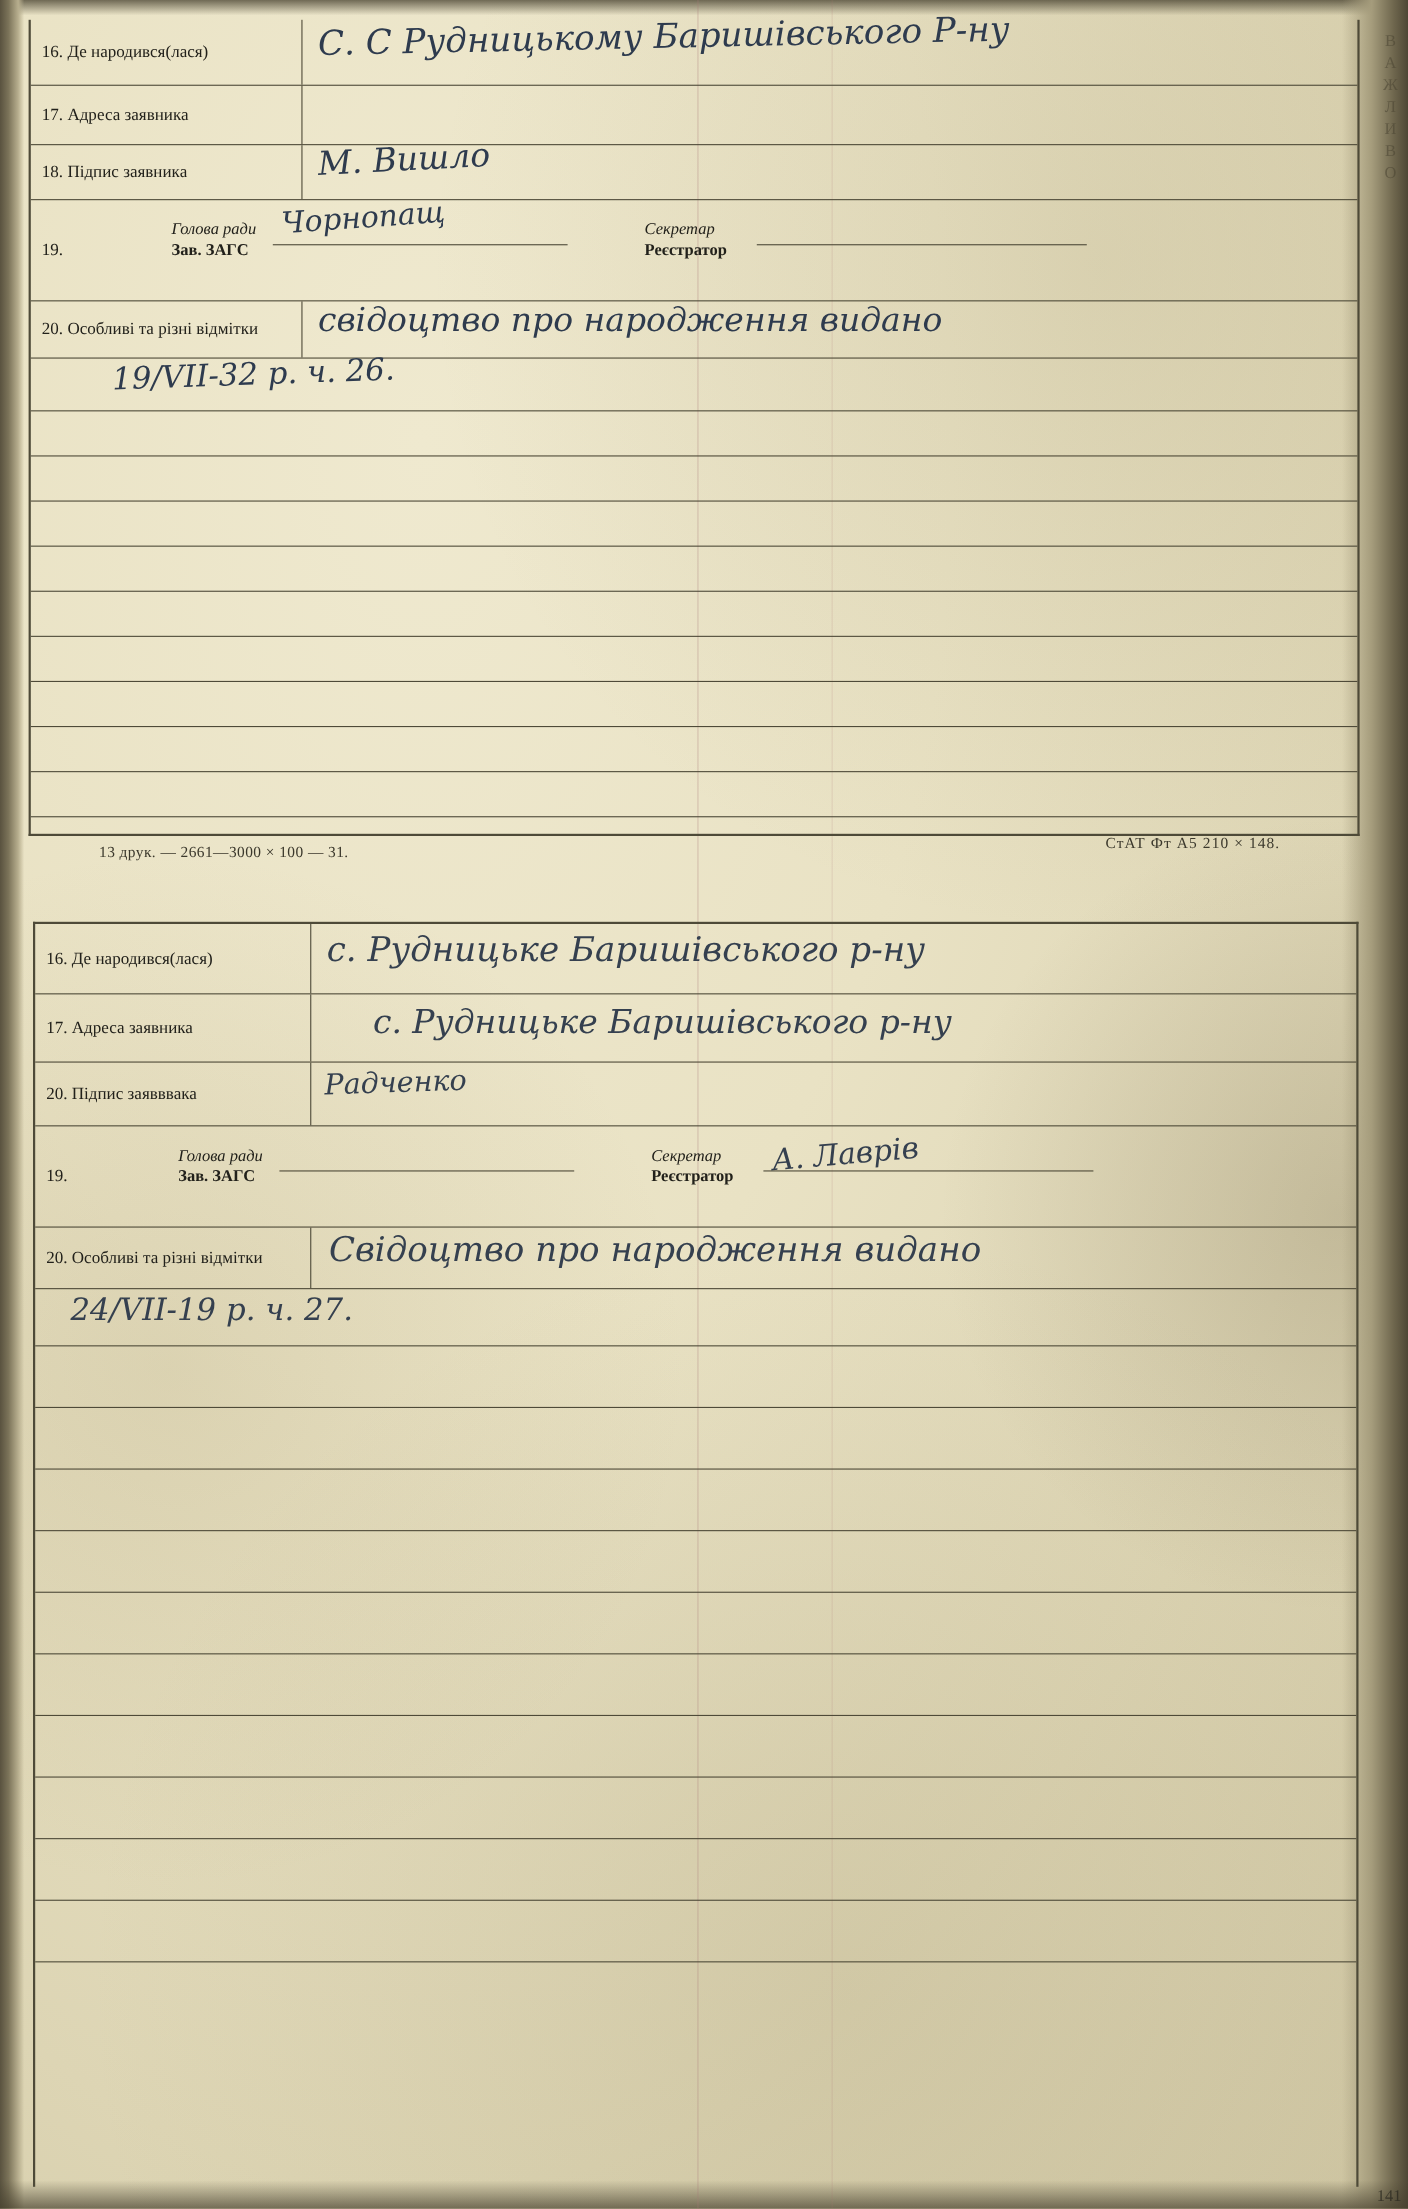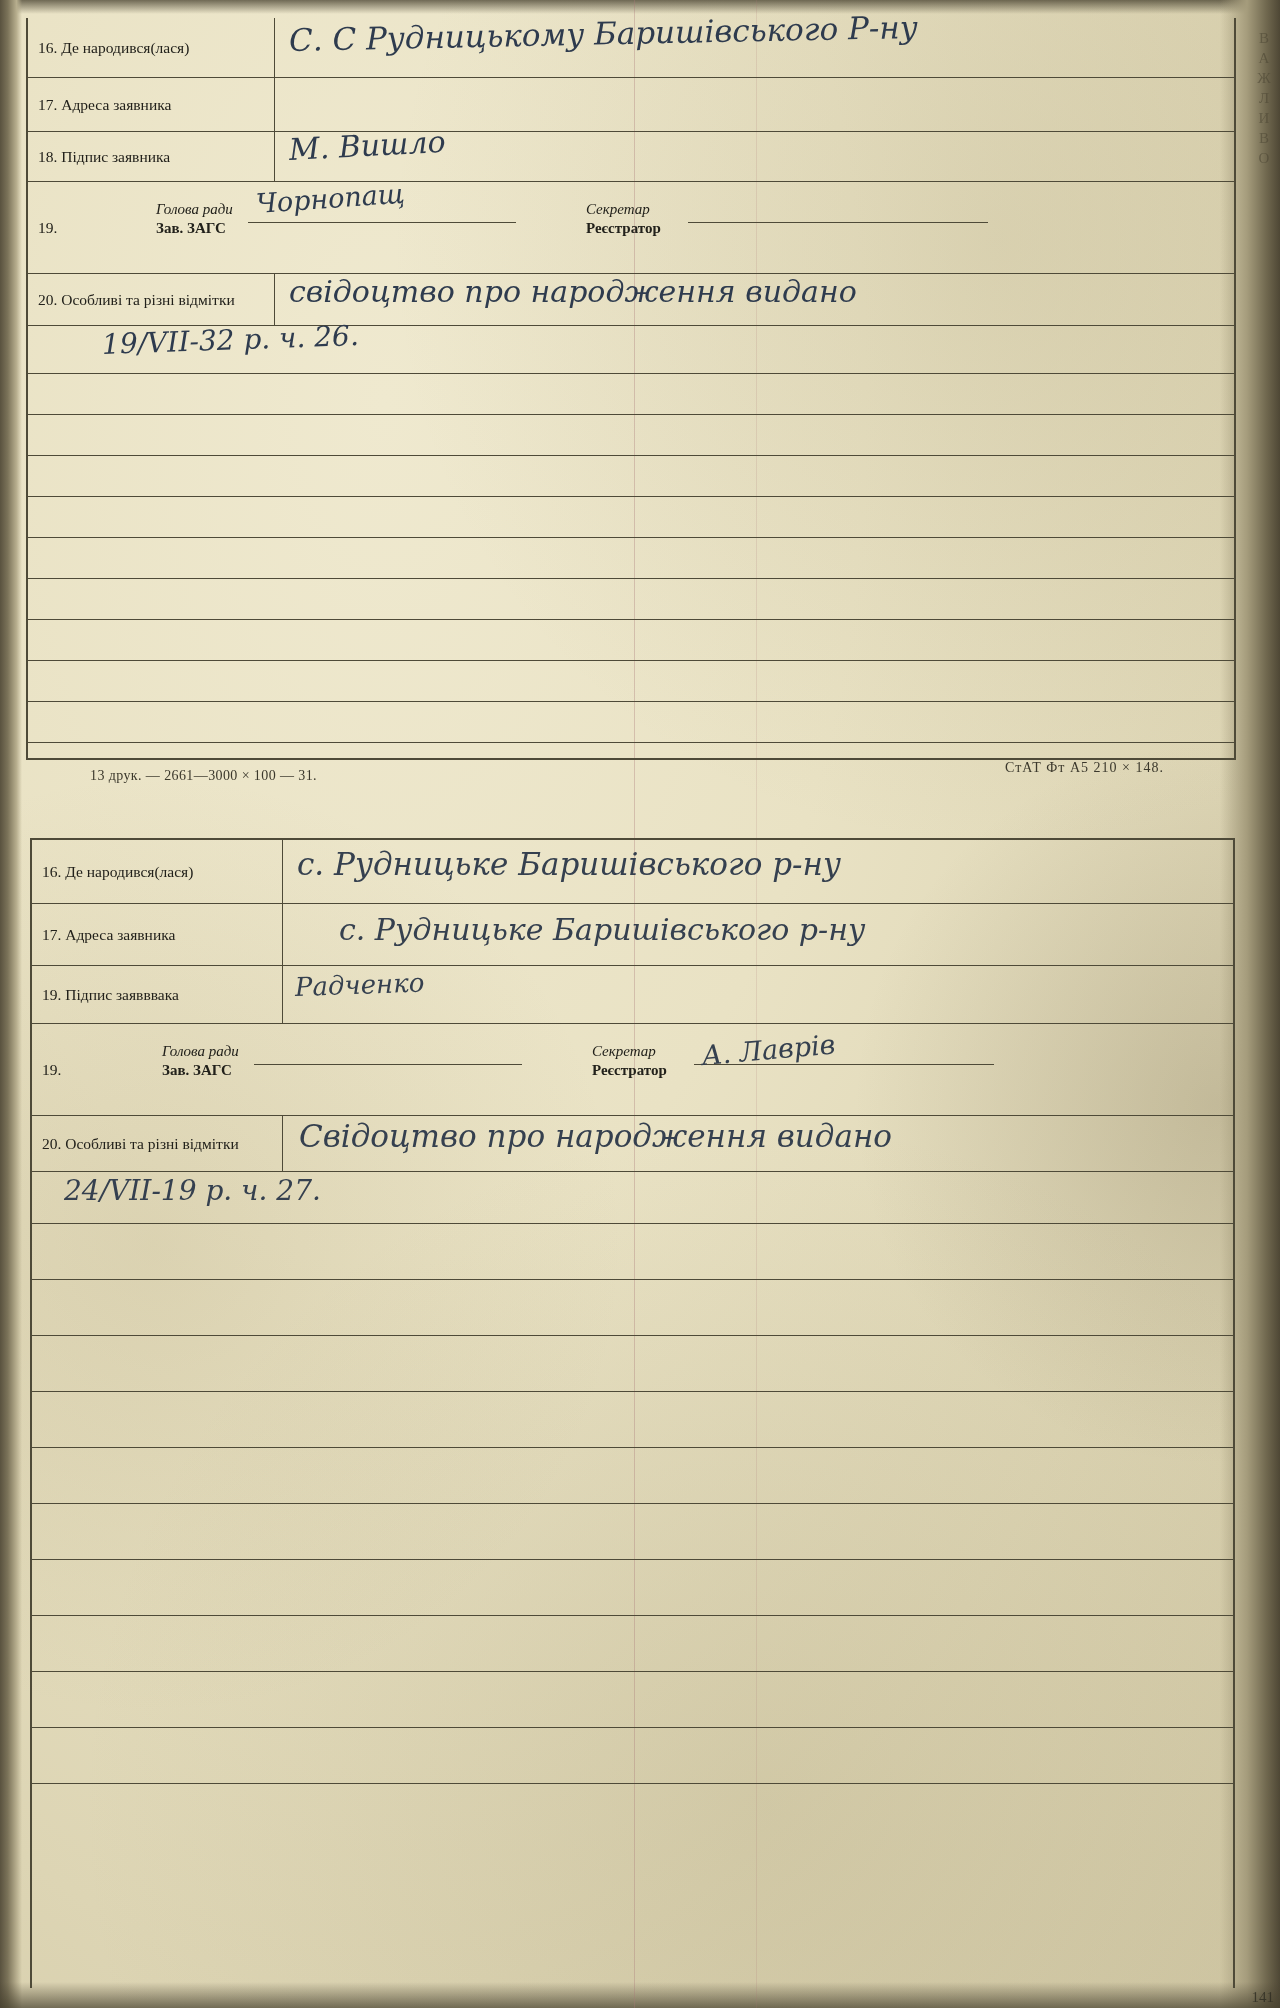--- a/index.html
+++ b/index.html
@@ -281,21 +281,21 @@
 
     <div class="row" style="height:62px;">
       <div class="label" style="width:250px;">17. Адреса заявника</div>
       <div class="vline"></div>
       <div class="value">
         <span class="hw big ink2" style="left:56px; top:8px; font-size:30px;">с. Рудницьке Баришівського р-ну</span>
       </div>
     </div>
 
     <div class="row" style="height:58px;">
-      <div class="label" style="width:250px;">19. Підпис заявввака</div>
+      <div class="label" style="width:250px;">20. Підпис заявввака</div>
       <div class="vline"></div>
       <div class="value">
         <span class="hw ink2" style="left:12px; top:6px; font-size:26px; transform:rotate(-2deg);">Радченко</span>
       </div>
     </div>
 
     <div class="row" style="height:92px;">
       <div class="label" style="width:62px;">19.</div>
       <div class="value">
         <div class="two-line-label" style="position:absolute; left:68px; top:18px;">

